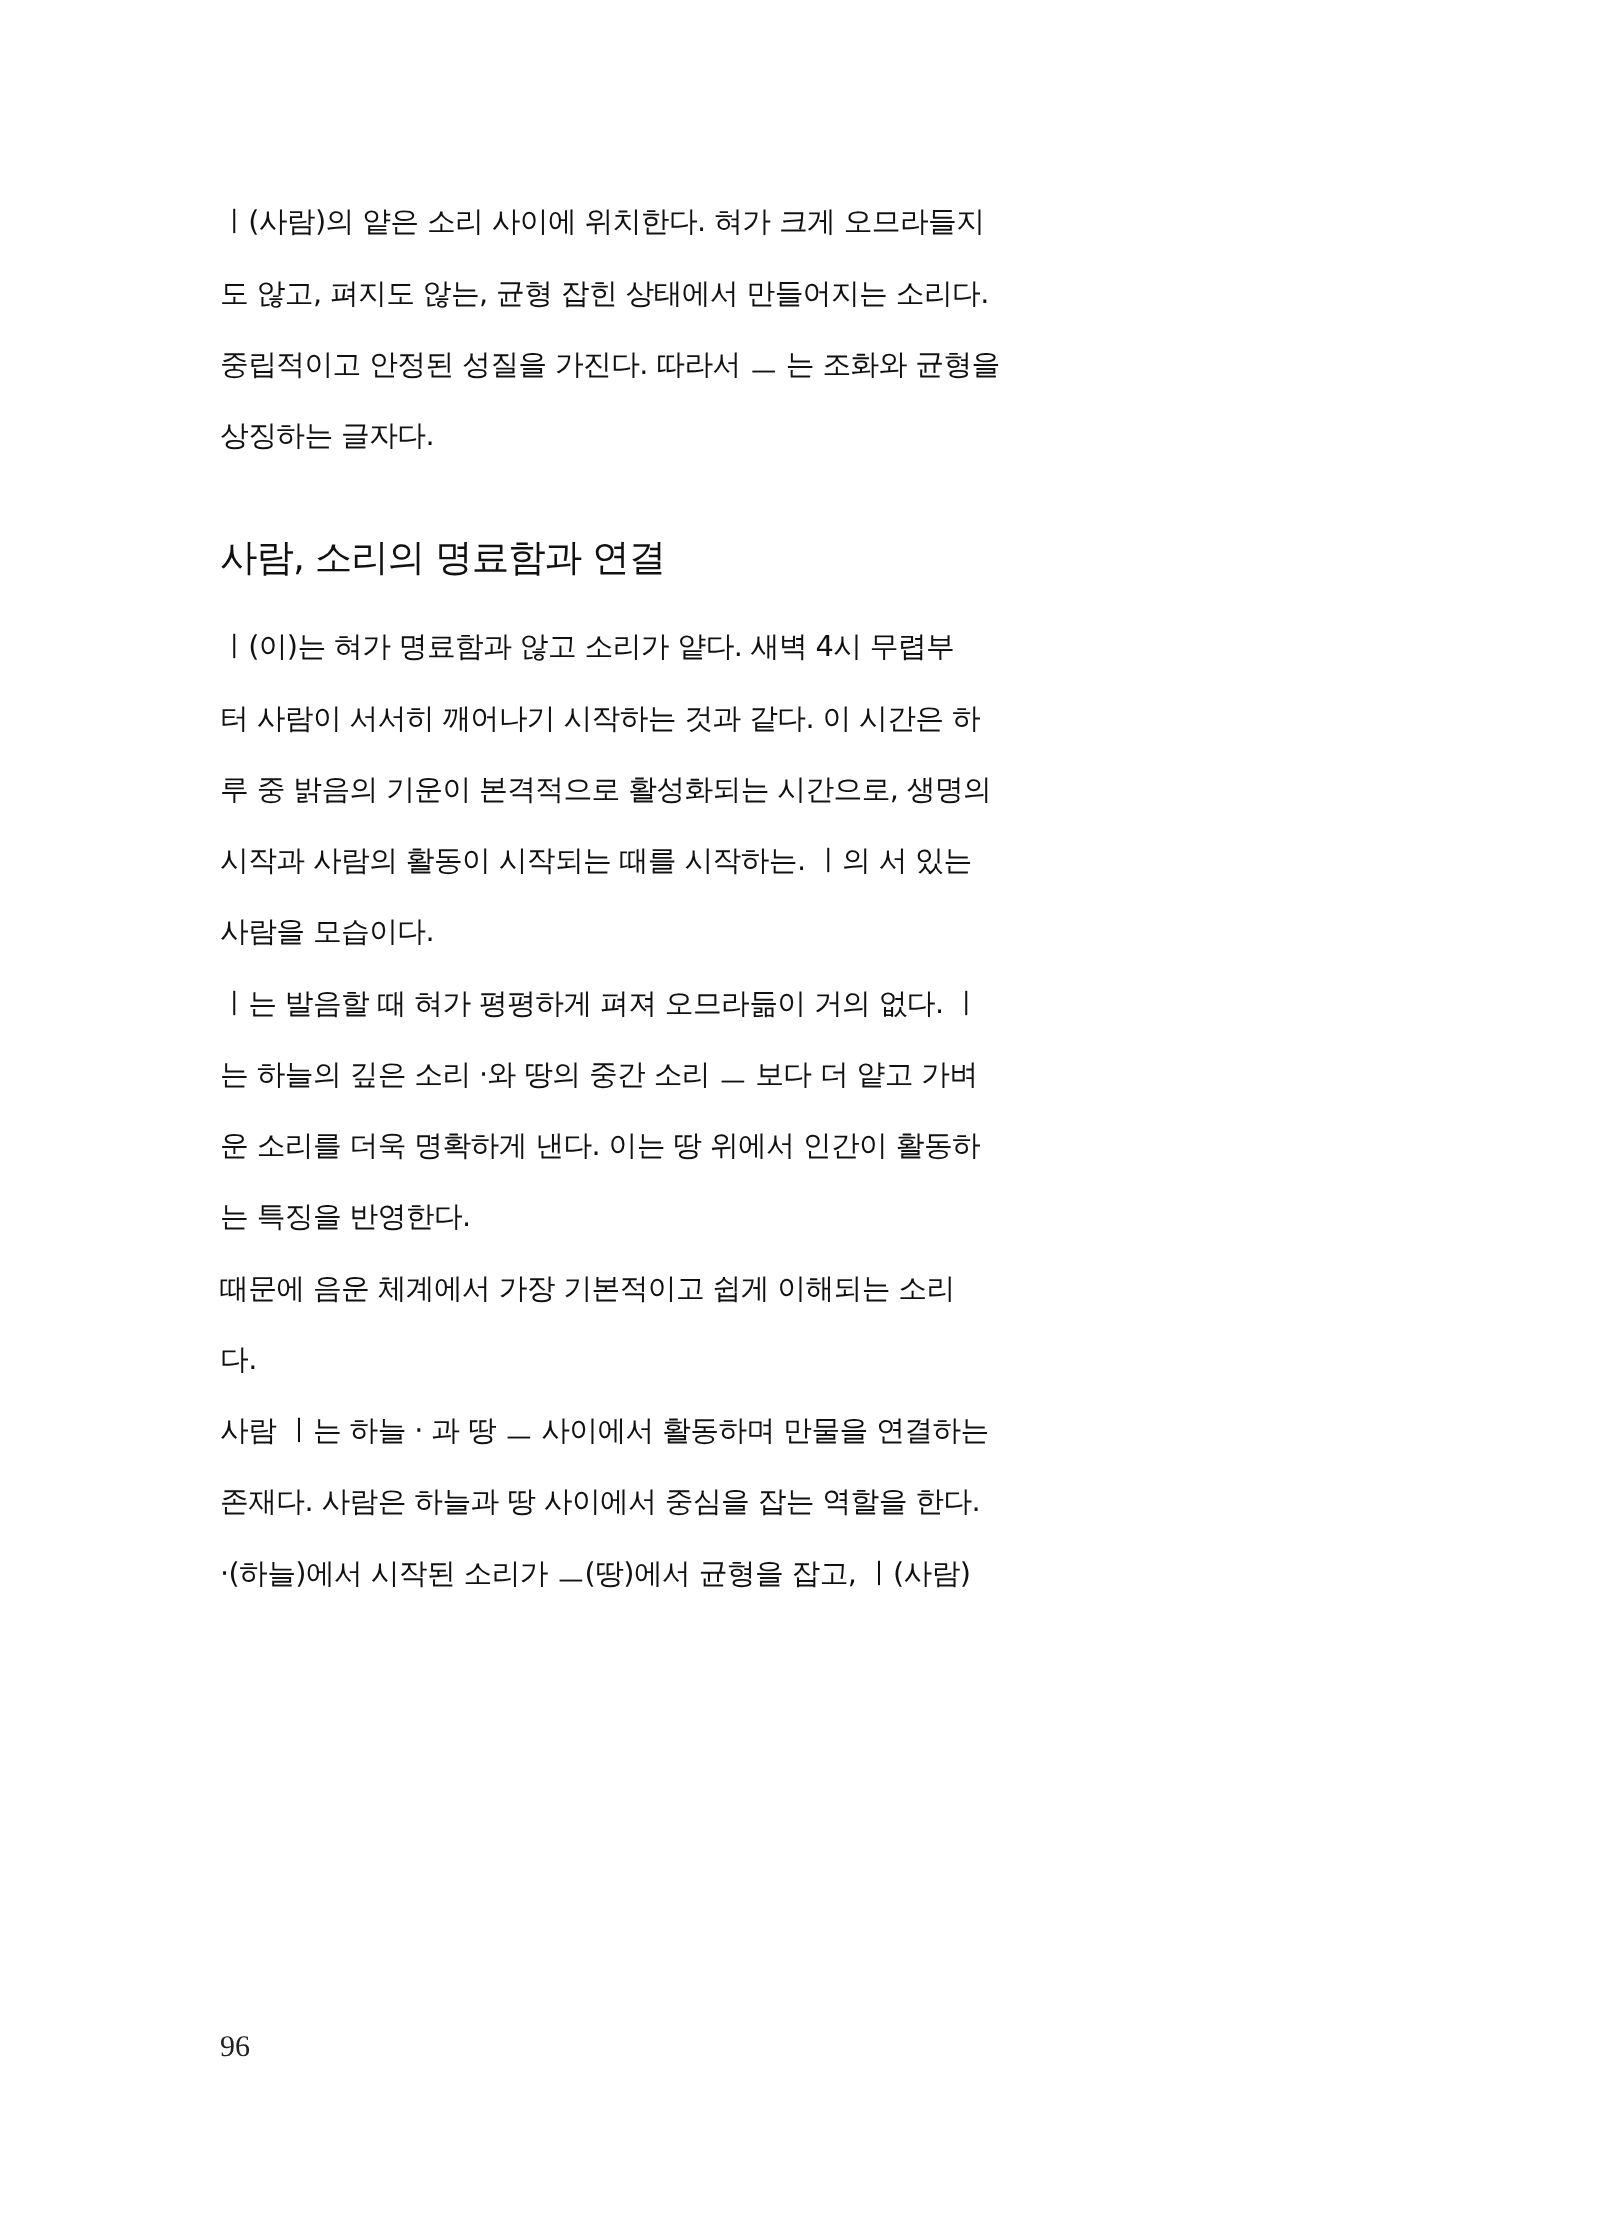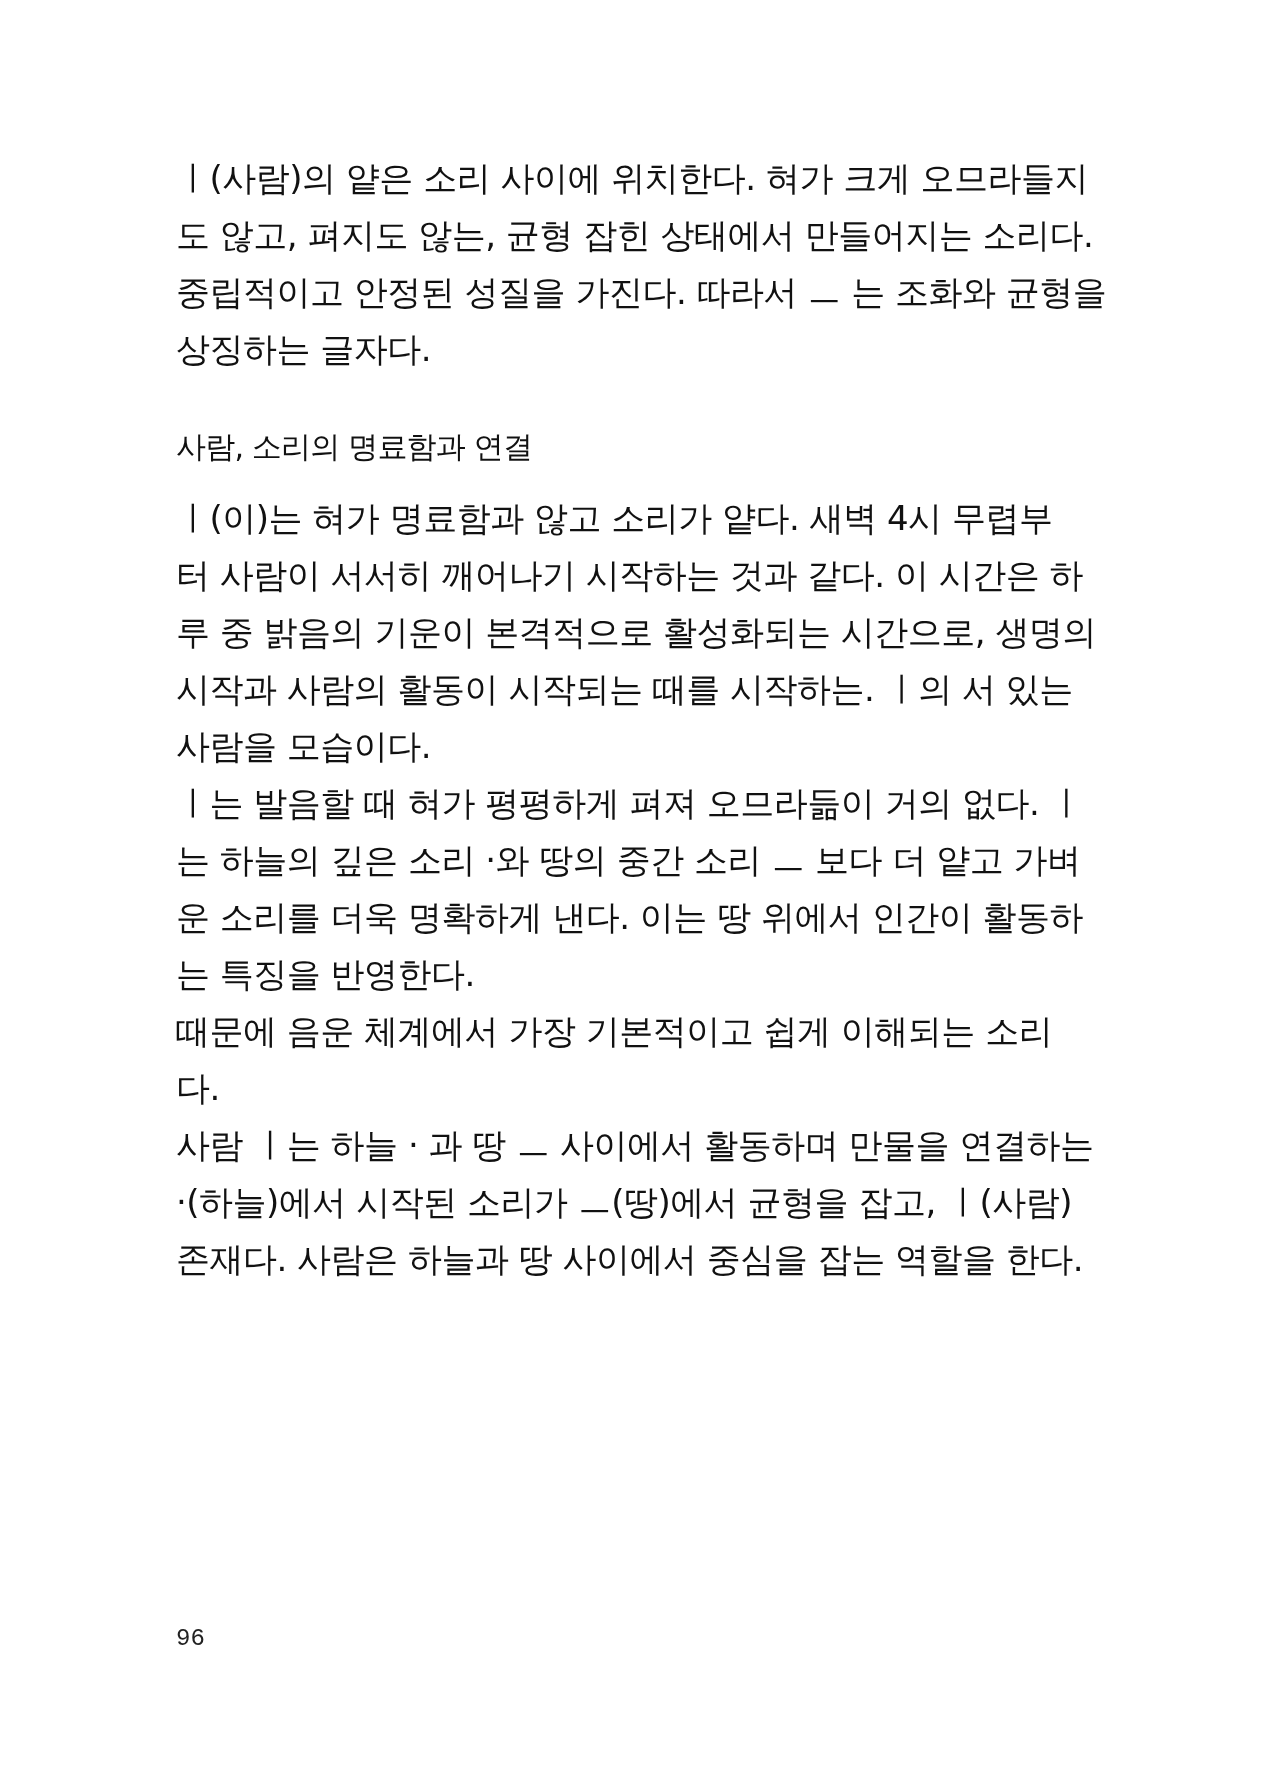--- a/index.html
+++ b/index.html
@@ -1,23 +1,23 @@
 <!DOCTYPE html>
 <html><head>
 <meta charset="utf-8">
 <style>
   html, body { margin: 0; padding: 0; background: #ffffff; }
   body { width: 1280px; height: 1791px; position: relative; overflow: hidden;
          font-family: "DejaVu Sans", "Liberation Sans", sans-serif; color: #111111; }
   .page { position: absolute; left: 176px; top: 150px; width: 820px; }
-  .line { font-size: 34px; line-height: 57px; height: 57px; white-space: nowrap; letter-spacing: -0.5px; }
+  .line { font-size: 23px; line-height: 57px; height: 57px; white-space: nowrap; letter-spacing: -0.5px; }
   .heading { position: absolute; left: 176px; top: 418px; font-size: 30px; font-weight: normal;
              line-height: 57px; letter-spacing: -0.8px; }
   .block2 { position: absolute; left: 176px; top: 490px; width: 820px; }
-  .page-number { position: absolute; left: 176px; top: 1625px; font-family: Liberation Mono, monospace;
+  .page-number { position: absolute; left: 176px; top: 1625px; font-family: Liberation Serif, serif;
                  font-size: 24px; color: #222222; }
 </style>
 </head>
 <body>
 
 <div class="page">
   <div class="line">ㅣ(사람)의 얕은 소리 사이에 위치한다. 혀가 크게 오므라들지</div>
   <div class="line">도 않고, 펴지도 않는, 균형 잡힌 상태에서 만들어지는 소리다.</div>
   <div class="line">중립적이고 안정된 성질을 가진다. 따라서 ㅡ 는 조화와 균형을</div>
   <div class="line">상징하는 글자다.</div>
@@ -31,17 +31,17 @@
   <div class="line">루 중 밝음의 기운이 본격적으로 활성화되는 시간으로, 생명의</div>
   <div class="line">시작과 사람의 활동이 시작되는 때를 시작하는. ㅣ의 서 있는</div>
   <div class="line">사람을 모습이다.</div>
   <div class="line">ㅣ는 발음할 때 혀가 평평하게 펴져 오므라듦이 거의 없다. ㅣ</div>
   <div class="line">는 하늘의 깊은 소리 ·와 땅의 중간 소리 ㅡ 보다 더 얕고 가벼</div>
   <div class="line">운 소리를 더욱 명확하게 낸다. 이는 땅 위에서 인간이 활동하</div>
   <div class="line">는 특징을 반영한다.</div>
   <div class="line">때문에 음운 체계에서 가장 기본적이고 쉽게 이해되는 소리</div>
   <div class="line">다.</div>
   <div class="line">사람 ㅣ는 하늘 · 과 땅 ㅡ 사이에서 활동하며 만물을 연결하는</div>
+  <div class="line">존재다. 사람은 하늘과 땅 사이에서 중심을 잡는 역할을 한다.</div>
   <div class="line">·(하늘)에서 시작된 소리가 ㅡ(땅)에서 균형을 잡고, ㅣ(사람)</div>
-  <div class="line">존재다. 사람은 하늘과 땅 사이에서 중심을 잡는 역할을 한다.</div>
 </div>
 
 <div class="page-number">96</div>
 
 </body></html>

